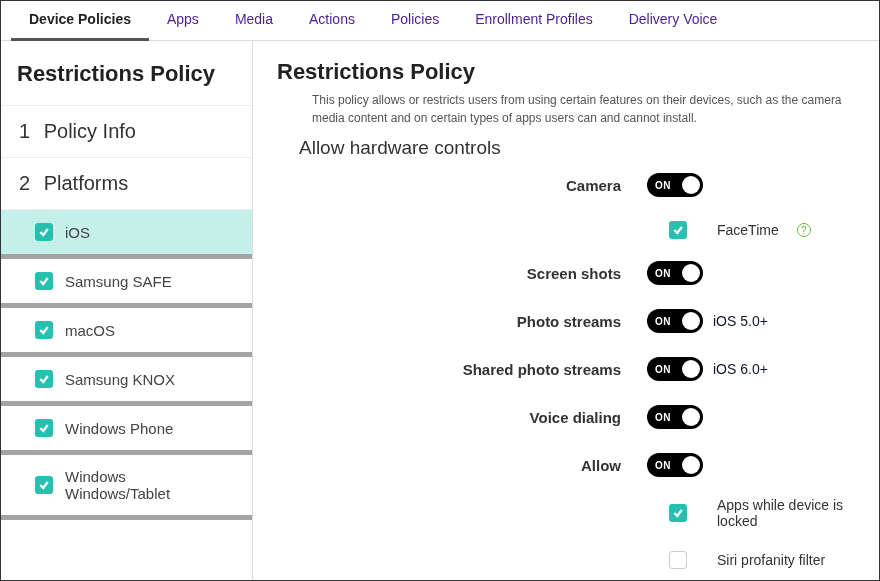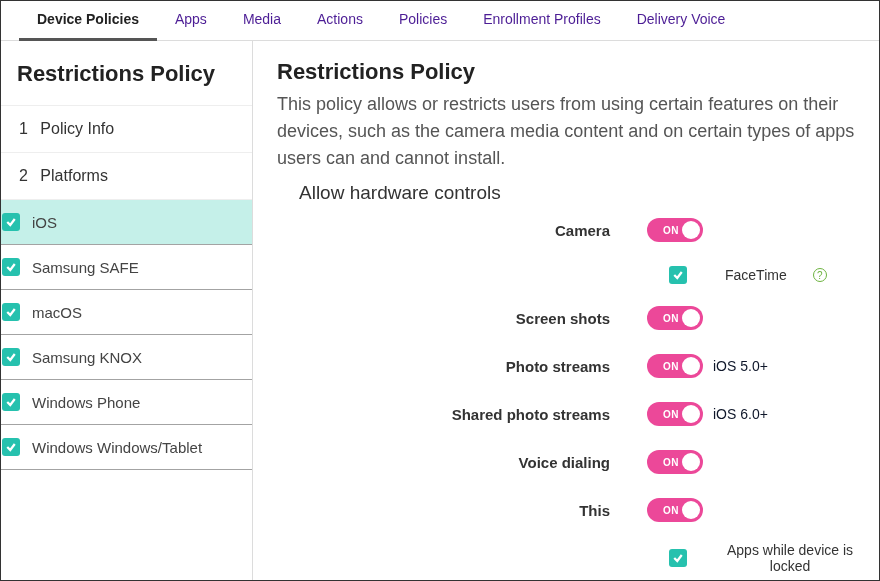--- a/index.html
+++ b/index.html
@@ -12,21 +12,21 @@
       width: 880px;
       height: 581px;
       border: 1px solid #333;
       background: #fff;
       overflow: hidden;
       position: relative;
     }
     .topnav {
       display: flex;
       border-bottom: 1px solid #dcdcdc;
-      padding: 0 18px;
+      padding: 0 10px;
       height: 40px;
       align-items: center;
     }
     .topnav-item {
       padding: 0 18px;
       height: 40px;
       display: flex;
       align-items: center;
       font-size: 14px;
       color: #4c1d95;
@@ -50,39 +50,39 @@
     }
     .sidebar-title {
       font-size: 22px;
       font-weight: 700;
       color: #222;
       padding: 20px 16px 18px;
       border-bottom: 1px solid #eee;
     }
     .step {
       padding: 14px 18px;
-      font-size: 16px;
+      font-size: 20px;
       color: #333;
       border-bottom: 1px solid #eee;
       cursor: pointer;
     }
     .step-num {
       margin-right: 8px;
     }
     .platforms {
       display: flex;
       flex-direction: column;
     }
     .platform-item {
       display: flex;
       align-items: center;
-      padding: 13px 1px;
+      padding: 13px 34px;
       font-size: 15px;
       color: #444;
-      border-bottom: 1px solid #a3a3a3;
+      border-bottom: 5px solid #a3a3a3;
       cursor: pointer;
     }
     .platform-item.selected {
       background: #c5f0e9;
     }
     .checkbox {
       width: 18px;
       height: 18px;
       border-radius: 3px;
       background: #26c1ae;
@@ -108,64 +108,65 @@
       padding: 18px 24px 20px;
       overflow: hidden;
     }
     .main-title {
       font-size: 22px;
       font-weight: 700;
       color: #222;
       margin-bottom: 6px;
     }
     .main-desc {
-      font-size: 18px;
+      font-size: 12px;
       color: #555;
       line-height: 1.5;
       margin-bottom: 10px;
+      margin-left: 35px;
     }
     .section-label {
       font-size: 19px;
       color: #333;
       margin-left: 22px;
       margin-bottom: 14px;
     }
     .settings {
       display: flex;
       flex-direction: column;
     }
     .row {
       display: flex;
       align-items: center;
       margin-bottom: 24px;
     }
     .label-col {
       width: 370px;
       text-align: right;
-      padding-right: 37px;
+      padding-right: 26px;
       font-size: 15px;
       color: #333;
       font-weight: 600;
     }
     .control-col {
       display: flex;
       align-items: center;
       gap: 10px;
     }
     .toggle {
       width: 56px;
       height: 24px;
       border-radius: 12px;
-      background: #ec4899;
+      background: #000000;
       color: #fff;
       font-size: 10px;
       font-weight: 700;
       display: flex;
       align-items: center;
-      padding-left: 16px;
+      padding-left: 8px;
       position: relative;
       cursor: pointer;
       letter-spacing: 0.5px;
     }
     .toggle .knob {
       position: absolute;
       right: 3px;
       top: 3px;
       width: 18px;
       height: 18px;
@@ -174,24 +175,23 @@
     }
     .meta {
       font-size: 14px;
       color: #0f172a;
     }
     .sub-row {
       display: flex;
       align-items: center;
       margin-left: 392px;
       margin-bottom: 22px;
-      gap: 26px;
+      gap: 18px;
       font-size: 14px;
       color: #333;
-      text-align: center;
     }
     .help-icon {
       width: 14px;
       height: 14px;
       border: 1.5px solid #6db33f;
       color: #6db33f;
       border-radius: 50%;
       font-size: 10px;
       display: flex;
       align-items: center;
@@ -339,21 +339,21 @@
         <div class="label-col">Voice dialing</div>
         <div class="control-col">
           <div class="toggle">
               <span>ON</span>
               <span class="knob"></span>
             </div>
         </div>
       </div>
 
       <div class="row" style="margin-bottom:20px;">
-        <div class="label-col">This</div>
+        <div class="label-col">Allow</div>
         <div class="control-col">
           <div class="toggle">
               <span>ON</span>
               <span class="knob"></span>
             </div>
         </div>
       </div>
 
       <div class="sub-row">
         <span class="checkbox">

